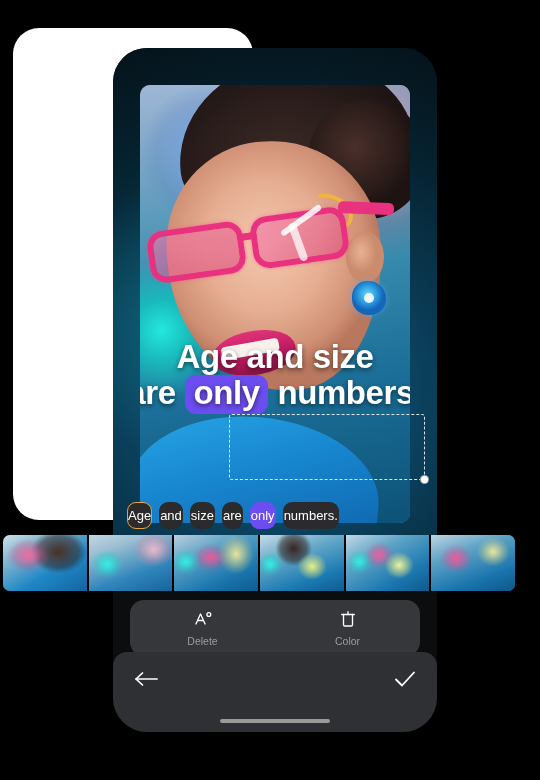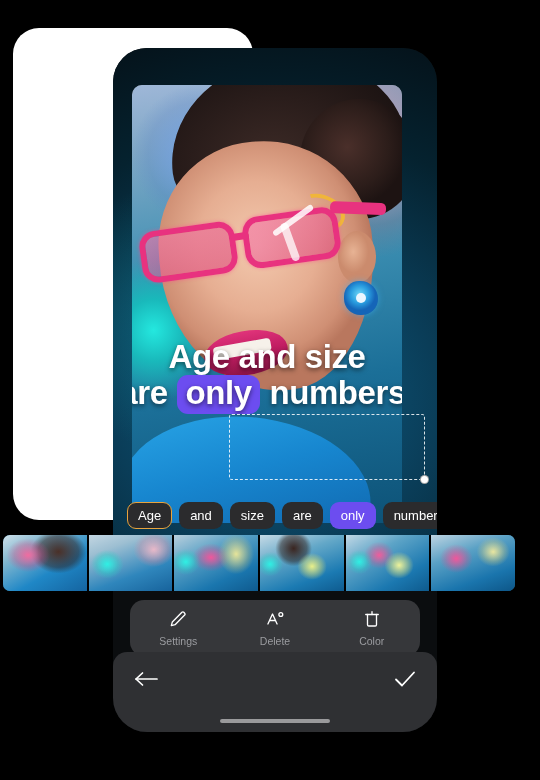--- a/index.html
+++ b/index.html
@@ -49,21 +49,21 @@
   .phone-glow::after {
     content: "";
     position: absolute;
     left: 0; top: 0; right: 0; bottom: 0;
     background: radial-gradient(60% 40% at 22% 55%, rgba(23,180,190,0.30) 0%, rgba(23,180,190,0) 70%);
   }
 
   
   .video {
     position: absolute;
-    left: 19px;
+    left: 27px;
     top: 37px;
     width: 270px;
     height: 438px;
     border-radius: 10px;
     overflow: hidden;
     background: #737373;
   }
   .vid-bg {
     position: absolute;
     inset: 0;
@@ -260,21 +260,21 @@
     width: 310px;
     height: 34px;
     display: flex;
     align-items: center;
     gap: 7px;
     overflow: hidden;
   }
   .chip {
     flex: 0 0 auto;
     height: 27px;
-    padding: 0 10px;
+    padding: 0 0;
     border-radius: 9px;
     background: #2b2b2d;
     color: #ffffff;
     font-size: 13px;
     display: flex;
     align-items: center;
     justify-content: center;
     border: 1.6px solid transparent;
     box-sizing: border-box;
     white-space: nowrap;
@@ -454,28 +454,20 @@
     <div class="chip">and</div>
     <div class="chip">size</div>
     <div class="chip">are</div>
     <div class="chip hl">only</div>
     <div class="chip">numbers.</div>
 
   </div>
 
   <div class="toolbar">
 
-    <div class="tool">
-      <span class="tool-icon">
-        <svg viewBox="0 0 24 24" width="20" height="20" fill="none" stroke="#ffffff" stroke-width="1.6" stroke-linecap="round" stroke-linejoin="round">
-          <path d="M4 20l4.5-1.2L20 7.3a1.6 1.6 0 0 0 0-2.3l-1-1a1.6 1.6 0 0 0-2.3 0L5.2 15.5 4 20z"></path>
-        </svg>
-      </span>
-      <span class="tool-label">Settings</span>
-    </div>
 
     <div class="tool">
       <span class="tool-icon">
         <svg viewBox="0 0 24 24" width="20" height="20" fill="none" stroke="#ffffff" stroke-width="1.6" stroke-linecap="round" stroke-linejoin="round">
           <path d="M3.5 18L9 6l5.5 12"></path>
           <path d="M5.6 13.8h6.8"></path>
           <circle cx="19" cy="6.6" r="2.3"></circle>
         </svg>
       </span>
       <span class="tool-label">Delete</span>

